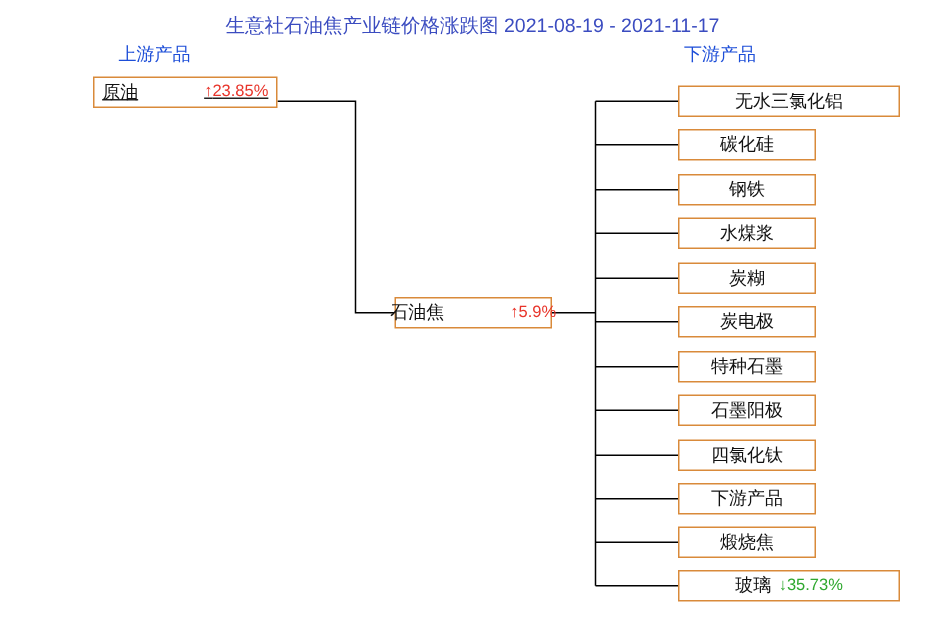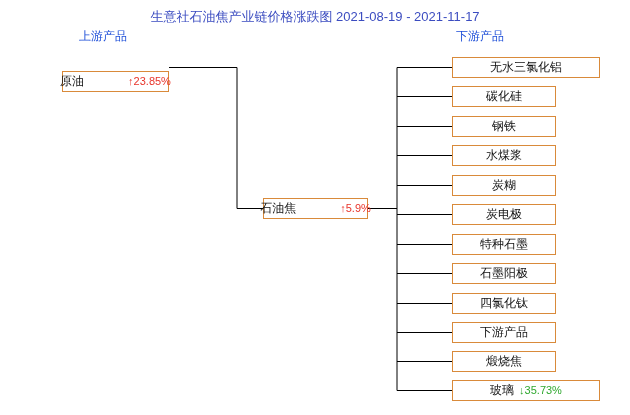--- a/index.html
+++ b/index.html
@@ -57,30 +57,30 @@
     height: 21px;
     line-height: 19px;
   }
   .node .label { color: #111111; }
   .node .chg { margin-left: 5px; font-size: 11px; }
   .chg.up { color: #e8342a; margin-left: 44px; }
   .chg.down { color: #2fa82f; }
 
   
   #node-crude {
-    left: 62px; top: 71px; width: 107px;
+    left: 62px; top: 51px; width: 123px; text-decoration: underline;
   }
   
   #node-petcoke {
     left: 263px; top: 198px; width: 105px;
   }
   
   .rnode {
     left: 452px;
-    width: 104px;
+    width: 92px;
   }
   .rnode.wide {
     width: 148px;
   }
 </style>
 </head>
 <body>
 
 <svg id="canvas" xmlns="http://www.w3.org/2000/svg">
 

